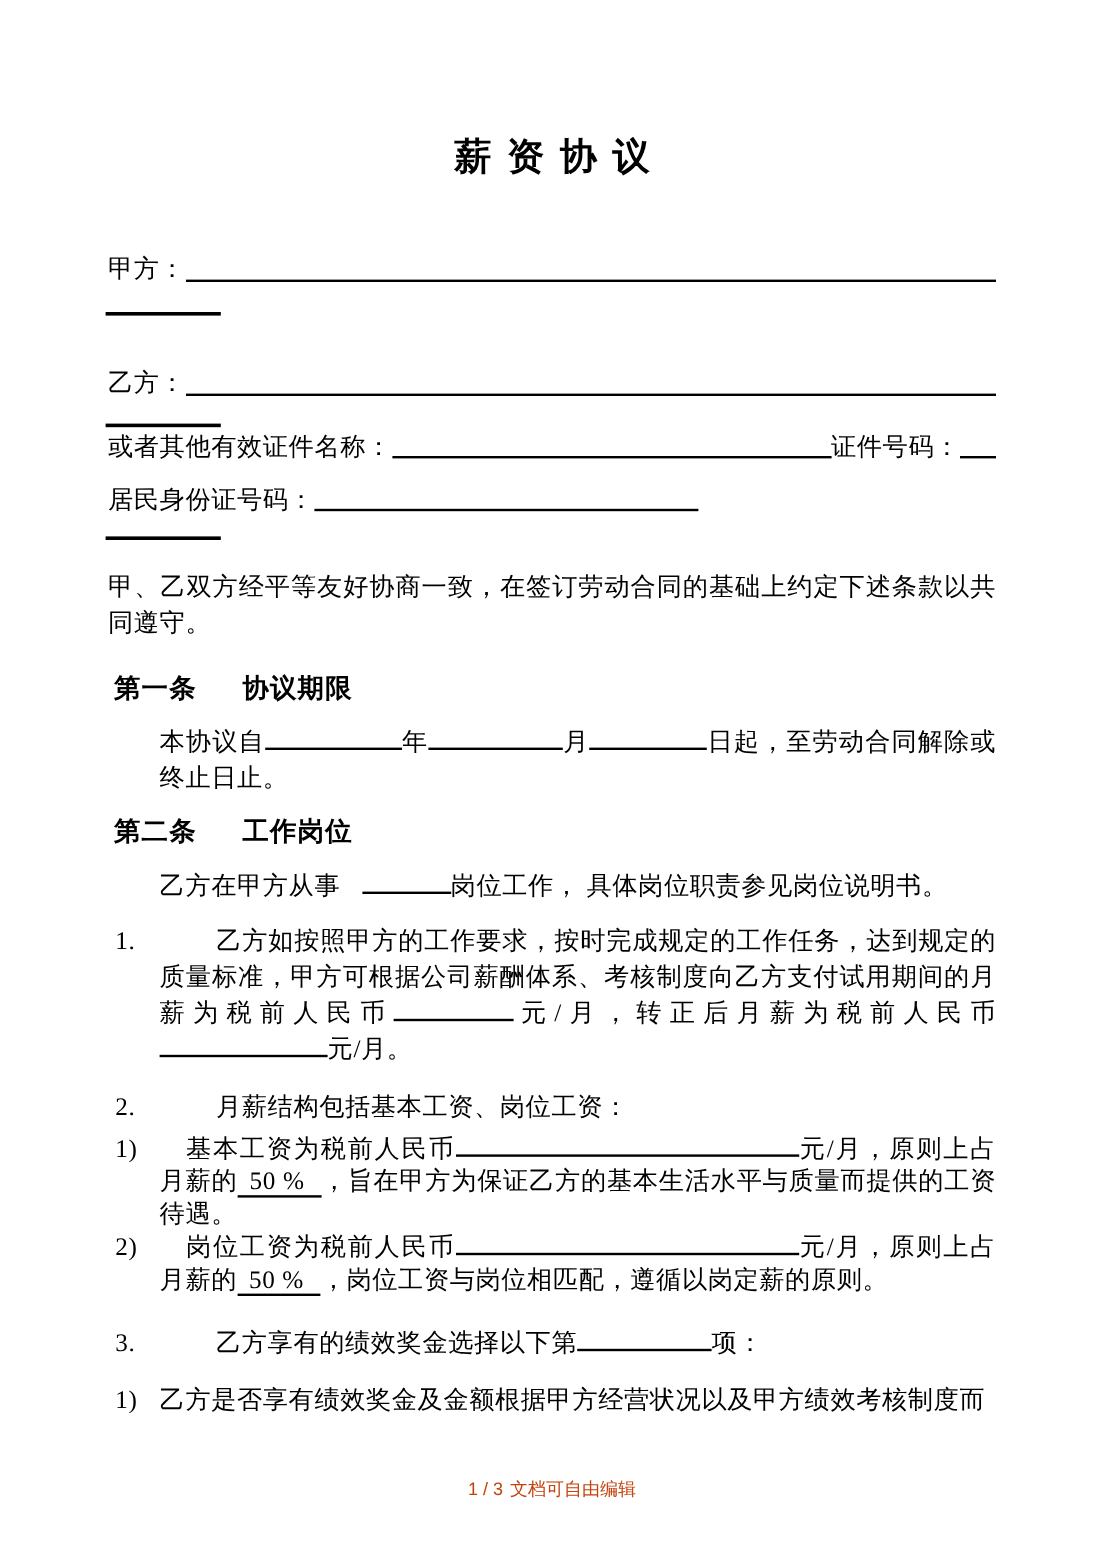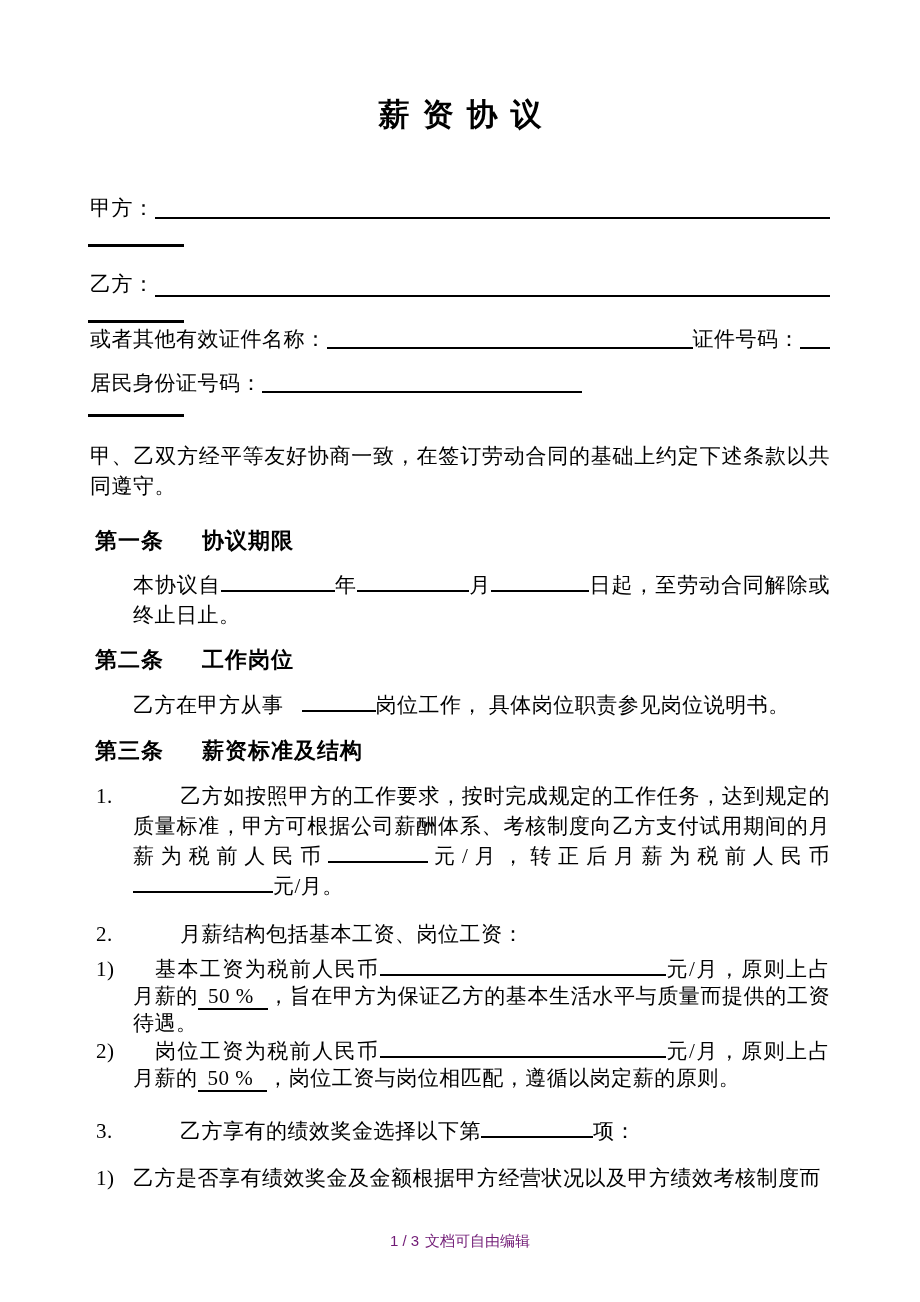--- a/index.html
+++ b/index.html
@@ -2,39 +2,39 @@
 <html><head>
 <meta charset="utf-8">
 <style>
   html, body { margin: 0; padding: 0; }
   body {
     width: 920px; height: 1302px;
     background: #ffffff; color: #000;
     font-family: "Liberation Serif", "DejaVu Serif", serif;
   }
   .page { position: relative; width: 920px; height: 1302px; background: #fff; overflow: hidden; }
-  .content { padding: 0 90px; font-size: 21px; line-height: 30px; letter-spacing: 0.5px; }
+  .content { padding: 16px 90px; font-size: 21px; line-height: 30px; letter-spacing: 0.5px; }
 
   .doc-title {
     padding-top: 92px; text-align: center; text-indent: 13px;
     font-family: "Liberation Sans", "DejaVu Sans", sans-serif;
     font-weight: 700; font-size: 31px; letter-spacing: 13px; line-height: 46px;
   }
 
   
   .frow { display: flex; align-items: flex-end; line-height: 34px; }
   .frow .lbl { white-space: nowrap; text-align: center; }
   .fill-grow { flex: 1 1 auto; border-bottom: 2px solid #000; height: 12px; margin-bottom: 6px; }
   .fill-fixed { border-bottom: 2px solid #000; height: 12px; margin-bottom: 6px; }
 
   .cont-line { width: 96px; height: 3px; background: #000; margin-left: -2px; }
 
   #row-party-a { margin-top: 53px; }
   #cont-1 { margin-top: 19px; }
-  #row-party-b { margin-top: 22px; font-family: Liberation Mono, monospace; }
+  #row-party-b { margin-top: 39px; }
   #cont-2 { margin-top: 17px; }
   #row-id { margin-top: 12px; line-height: 32px; }
   #row-cert { margin-top: 0; line-height: 32px; }
   #cont-3 { margin-top: 15px; }
 
   .para { text-align: justify; text-justify: inter-ideograph; }
   #preamble { margin-top: 24px; }
 
   .article-h {
     display: flex; margin-top: 26px;
@@ -70,21 +70,21 @@
   #item1 { margin-top: 16px; }
   #item2 { margin-top: 18px; }
   #sub1 { margin-top: 7px; line-height: 27px; }
   #sub2 { margin-top: 1px; line-height: 27px; }
   #item3 { margin-top: 24px; }
   #sub3 { margin-top: 17px; }
 
   .footer {
     position: absolute; top: 1232px; left: 0; right: 0; text-align: center;
     font-family: "Liberation Sans", "DejaVu Sans", sans-serif;
-    font-size: 15px; color: #701a75; letter-spacing: 0;
+    font-size: 15px; color: #c2410c; letter-spacing: 0;
   }
   .footer .note { margin-left: 6px; }
 </style>
 </head>
 <body>
 
 <div class="page">
   <div class="content">
 
     <div class="doc-title">薪资协议</div>
@@ -125,24 +125,20 @@
     </div>
 
     <div class="article-h" id="h2-article">
       <span class="a-num">第二条</span>
       <span class="a-title">工作岗位</span>
     </div>
     <div class="para indent" id="a2-body">
       <span>乙方在甲方从事</span><span class="blank w-post"></span><span>岗位工作， 具体岗位职责参见岗位说明书。</span>
     </div>
 
-    <div class="article-h" id="h3-article">
-      <span class="a-num">第三条</span>
-      <span class="a-title">薪资标准及结构</span>
-    </div>
 
     <div class="li" id="item1">
       <span class="num">1.</span>
       <span class="tab-lg"></span><span>乙方如按照甲方的工作要求，按时完成规定的工作任务，达到规定的质量标准，甲方可根据公司薪酬体系、考核制度向乙方支付试用期间的月薪为税前人民币</span><span class="blank w-sal1"></span><span>元/月，转正后月薪为税前人民币</span><span class="blank w-sal2"></span><span>元/月。</span>
     </div>
 
     <div class="li" id="item2">
       <span class="num">2.</span>
       <span class="tab-lg"></span><span>月薪结构包括基本工资、岗位工资：</span>
     </div>

